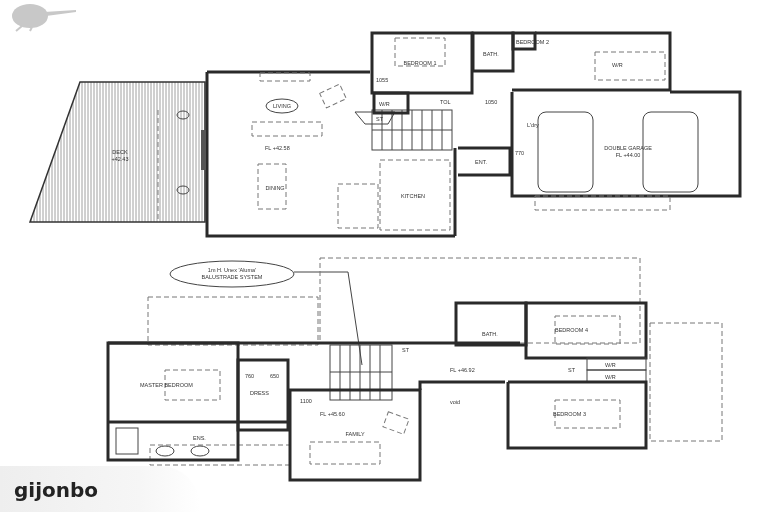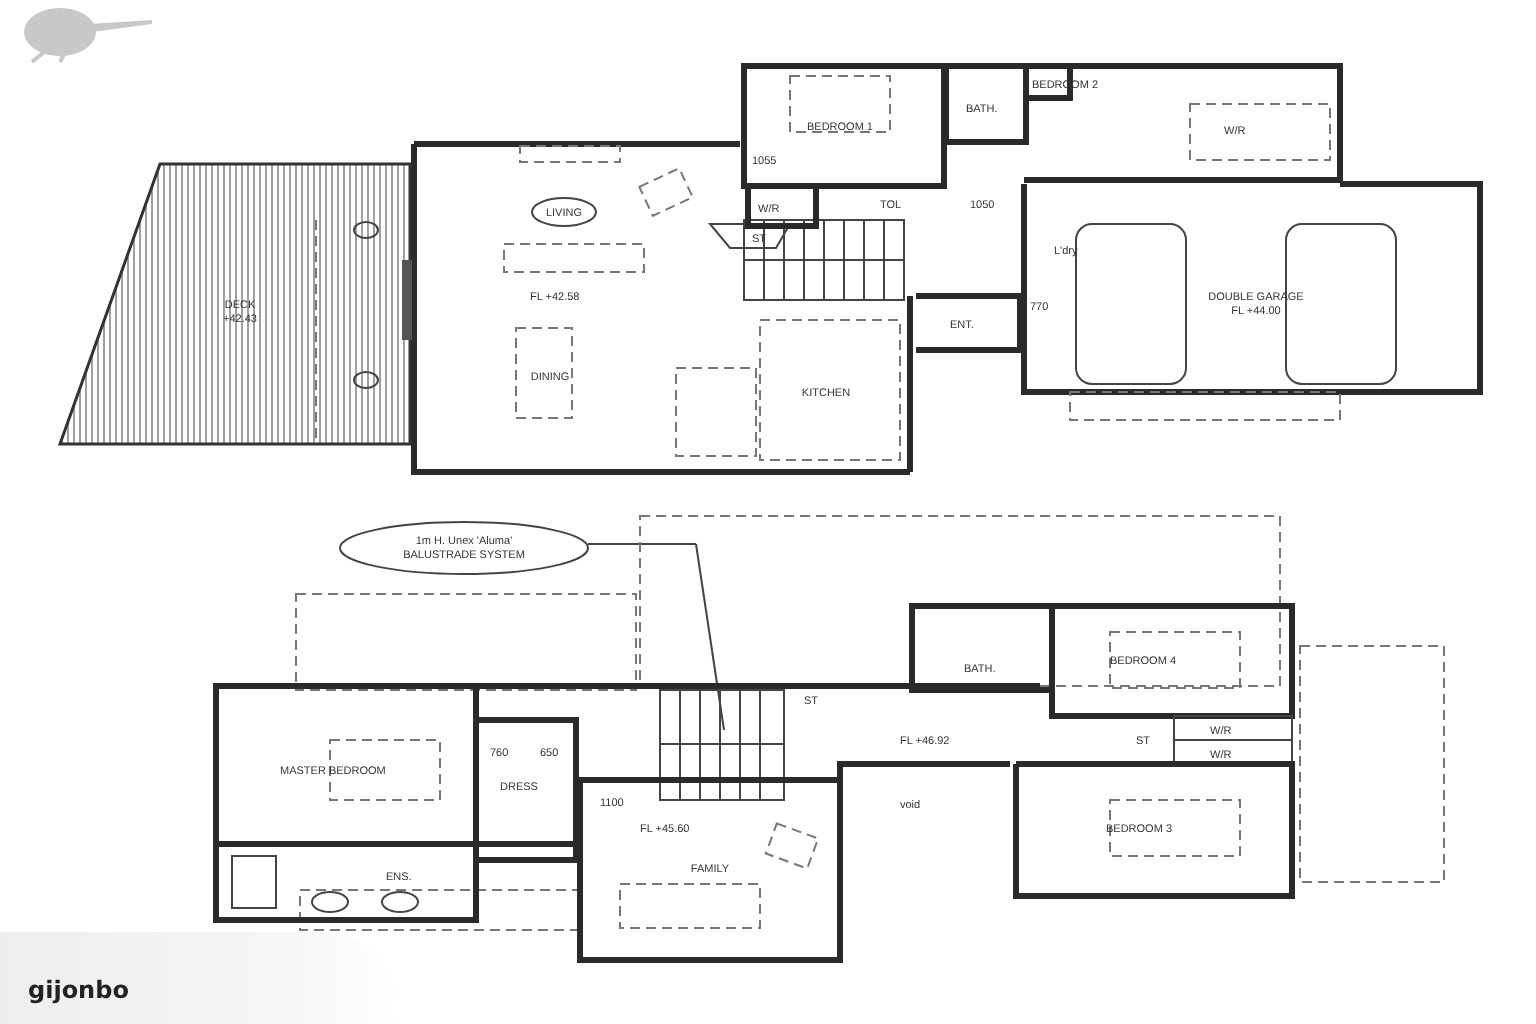--- a/index.html
+++ b/index.html
@@ -3,21 +3,21 @@
 <meta charset="utf-8">
 <style>
   html, body { margin:0; padding:0; background:#ffffff; }
   body { width:768px; height:512px; position:relative; overflow:hidden; font-family:"Liberation Sans", sans-serif; }
   svg { position:absolute; left:0; top:0; }
   .wall { fill:none; stroke:#2a2a2a; stroke-width:3; }
   .thin { fill:none; stroke:#444; stroke-width:1; }
   .dash { fill:none; stroke:#777; stroke-width:1; stroke-dasharray:5 3; }
   .sm { font-family:"Liberation Sans", sans-serif; font-size:5.5px; fill:#333; }
   .watermark { position:absolute; left:0; bottom:0; width:200px; height:46px; background:linear-gradient(90deg,#eeeeee,#f6f6f6 70%,rgba(255,255,255,0)); border-top-right-radius:40px; }
-  .brand { position:absolute; left:14px; bottom:10px; font-size:12px; font-weight:bold; color:#222; font-family:"DejaVu Sans", sans-serif; }
+  .brand { position:absolute; left:14px; bottom:10px; font-size:20px; font-weight:bold; color:#222; font-family:"DejaVu Sans", sans-serif; }
   .kiwi { position:absolute; right:14px; bottom:10px; }
 </style>
 </head>
 <body>
 
 <svg width="768" height="512" viewBox="0 0 768 512">
 
   <g>
     <defs>
       <pattern id="deckLines" width="3" height="10" patternUnits="userSpaceOnUse">

